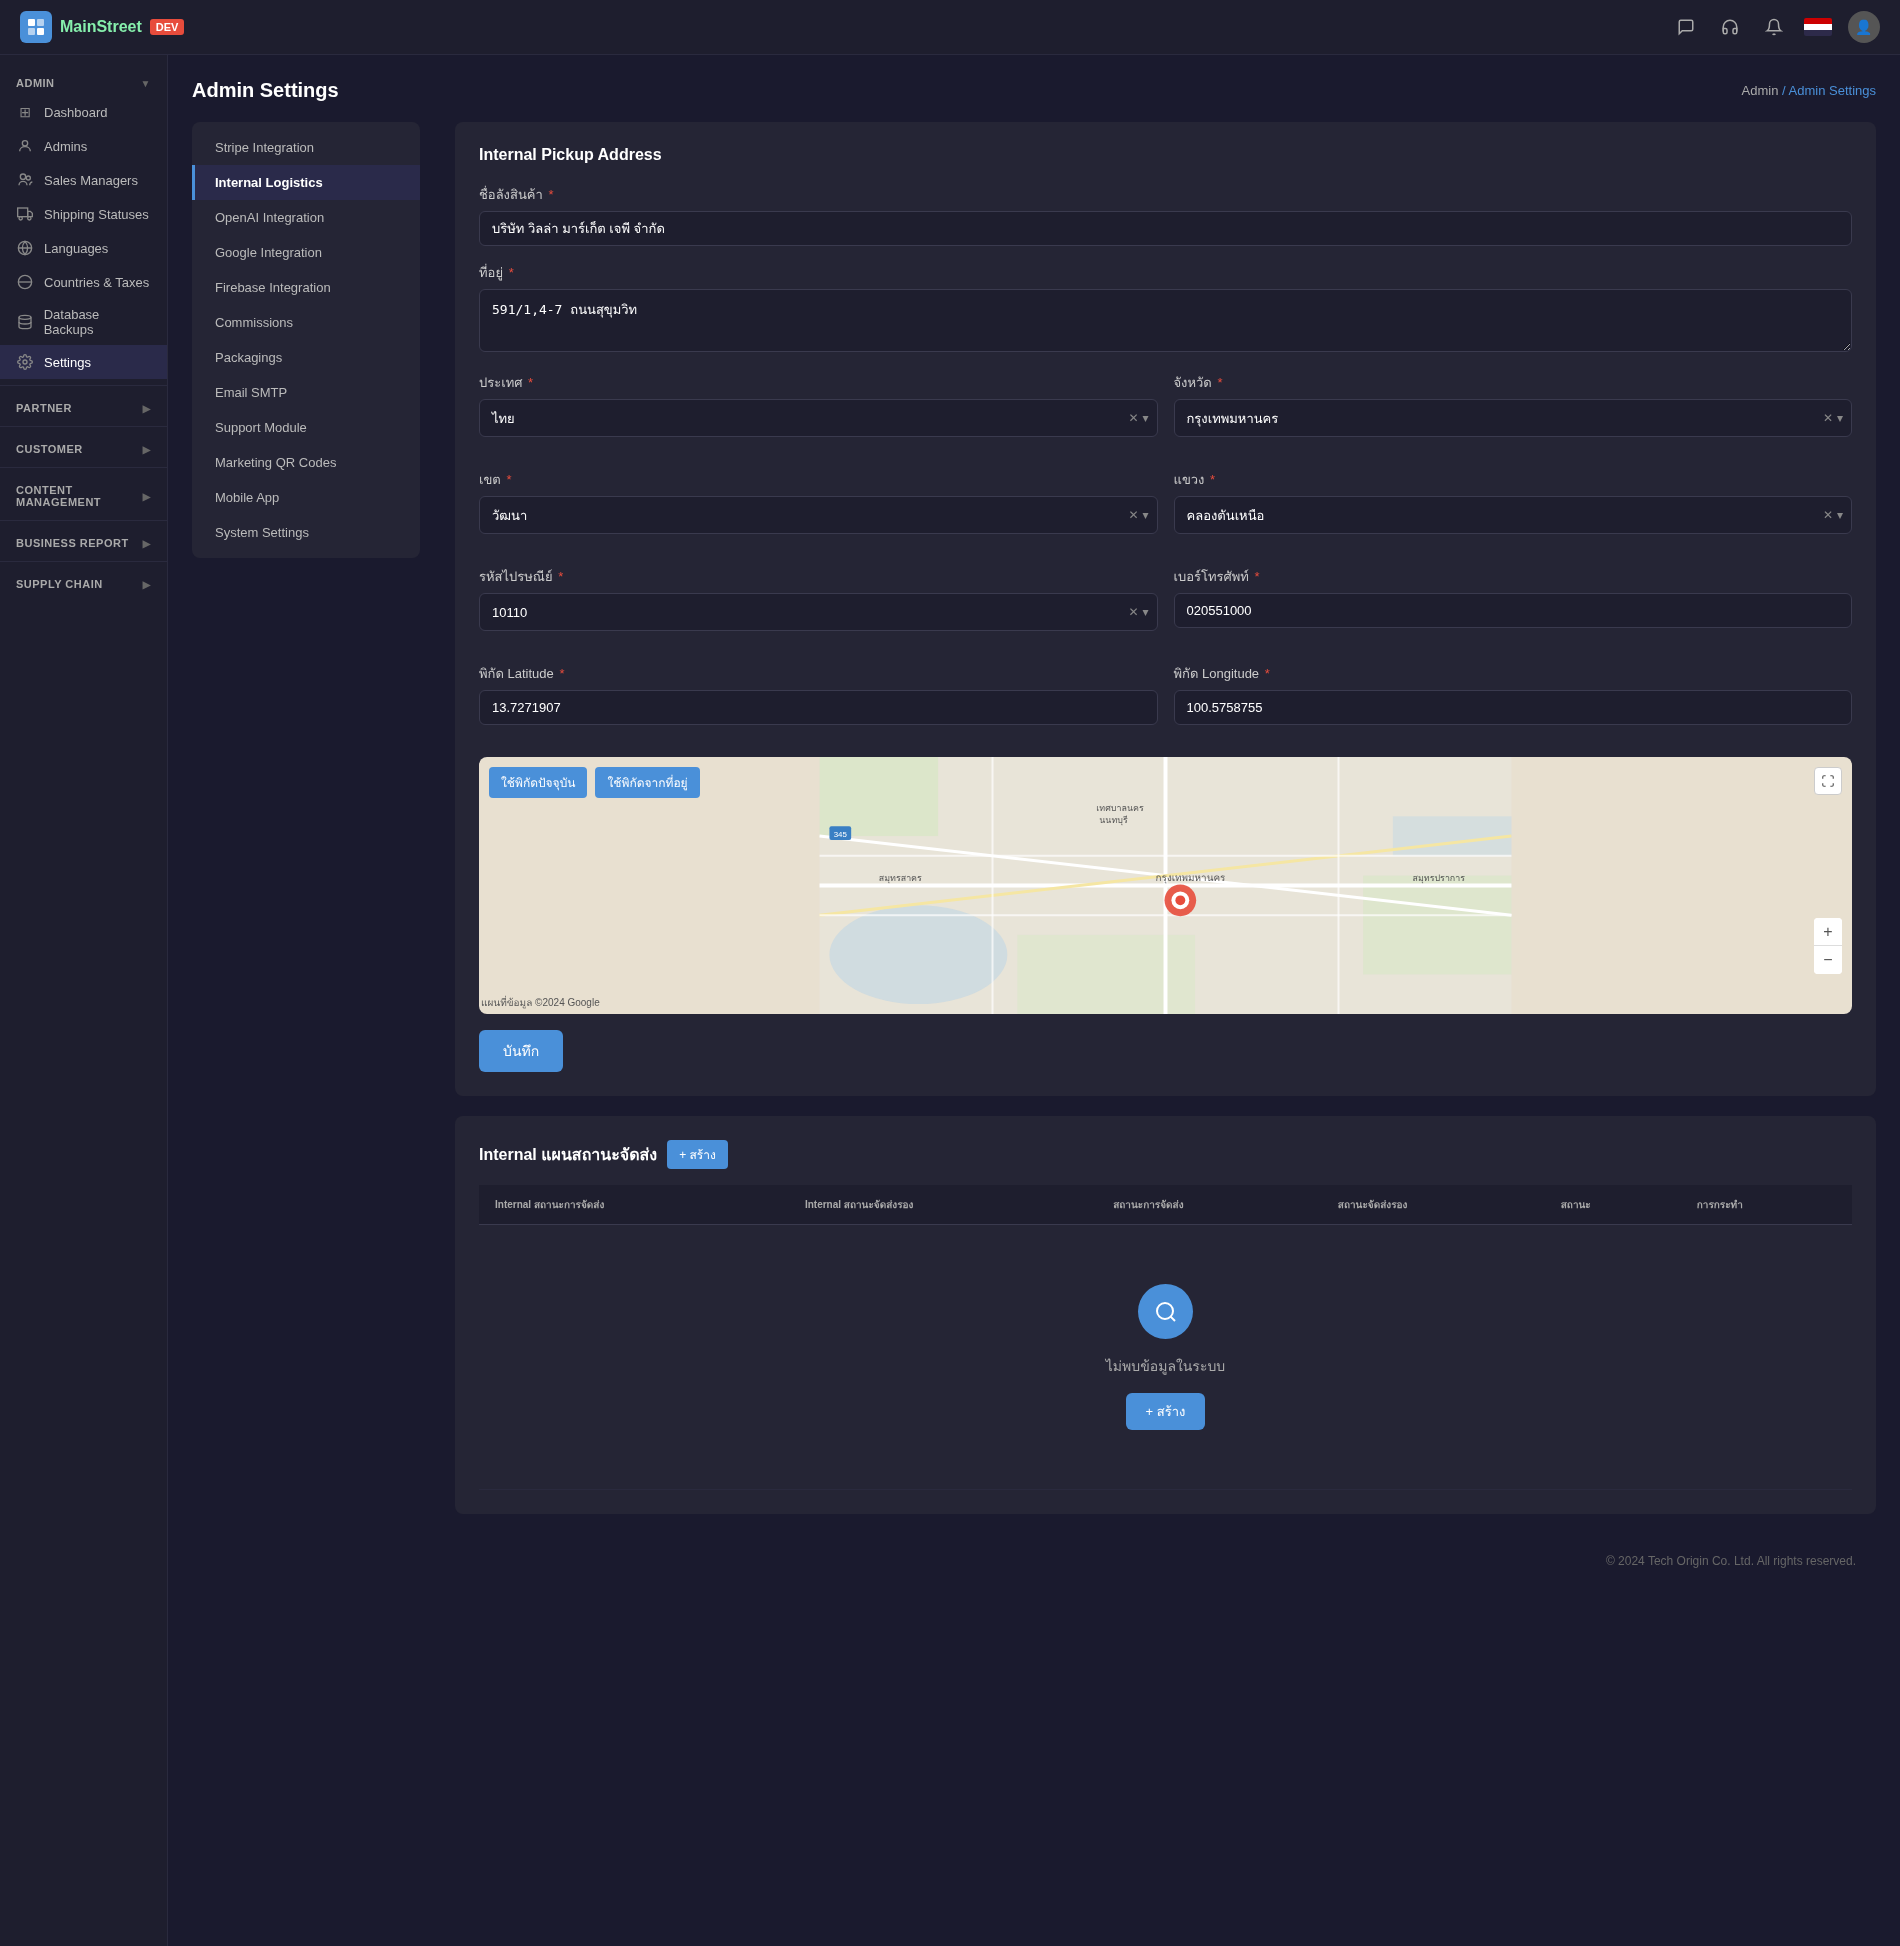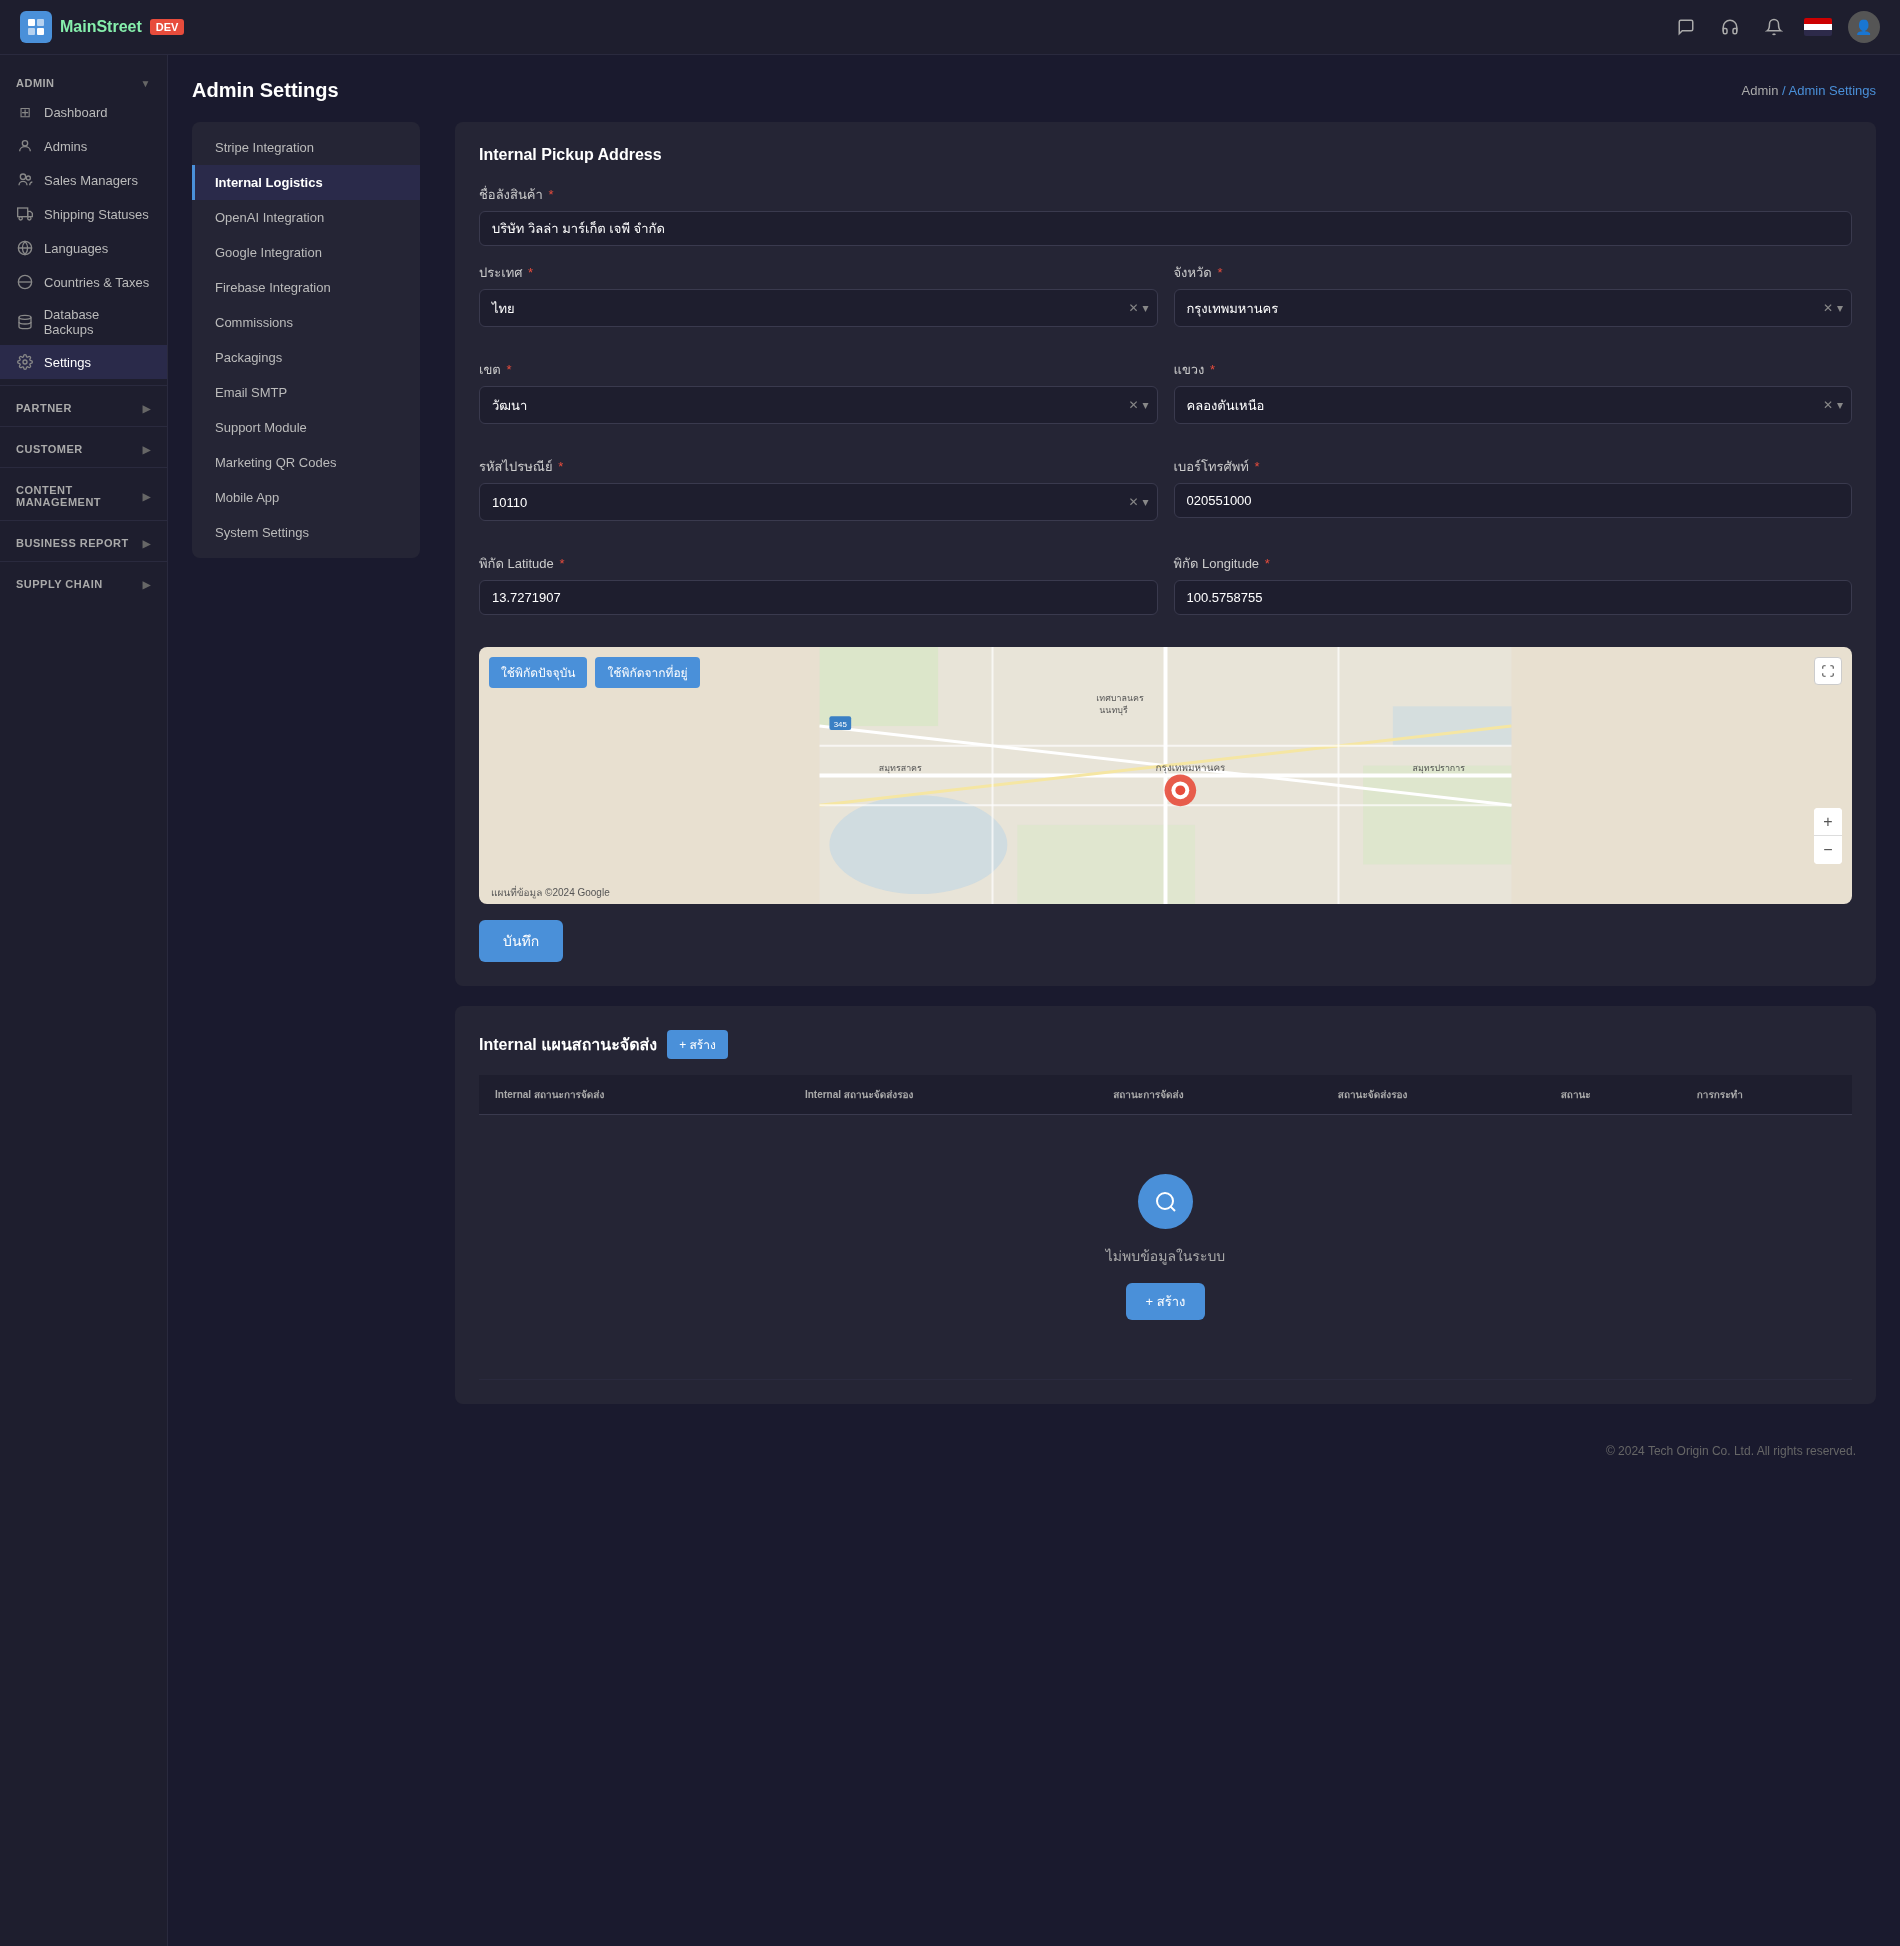--- a/index.html
+++ b/index.html
@@ -219,21 +219,21 @@
       border: none;
       background: #fff;
       font-size: 16px;
       color: #555;
       border-bottom: 1px solid #ddd;
     }
     .map-zoom-btn:last-child { border-bottom: none; }
     .map-credit {
       position: absolute;
       bottom: 4px;
-      left: 12px;
+      left: 2px;
       font-size: 10px;
       color: #555;
     }
     
 
     
     .btn-primary {
       background: #4a90d9;
       color: #fff;
       border: none;
@@ -510,20 +510,27 @@
           
           <div class="form-group">
             <label class="form-label">
               <span>ชื่อลังสินค้า</span>
               <span class="required">*</span>
             </label>
             <input type="text" class="form-input" value="บริษัท วิลล่า มาร์เก็ต เจพี จำกัด" style="">
           </div>
 
           
+          <div class="form-group">
+            <label class="form-label">
+              <span>ที่อยู่</span>
+              <span class="required">*</span>
+            </label>
+            <textarea class="form-input" style="">591/1,4-7 ถนนสุขุมวิท</textarea>
+          </div>
 
           
           <div class="form-row">
             <div class="form-group">
               <label class="form-label">
                 <span>ประเทศ</span>
                 <span class="required">*</span>
               </label>
               <div class="select-wrapper">
                 <span class="select-value">ไทย</span>

